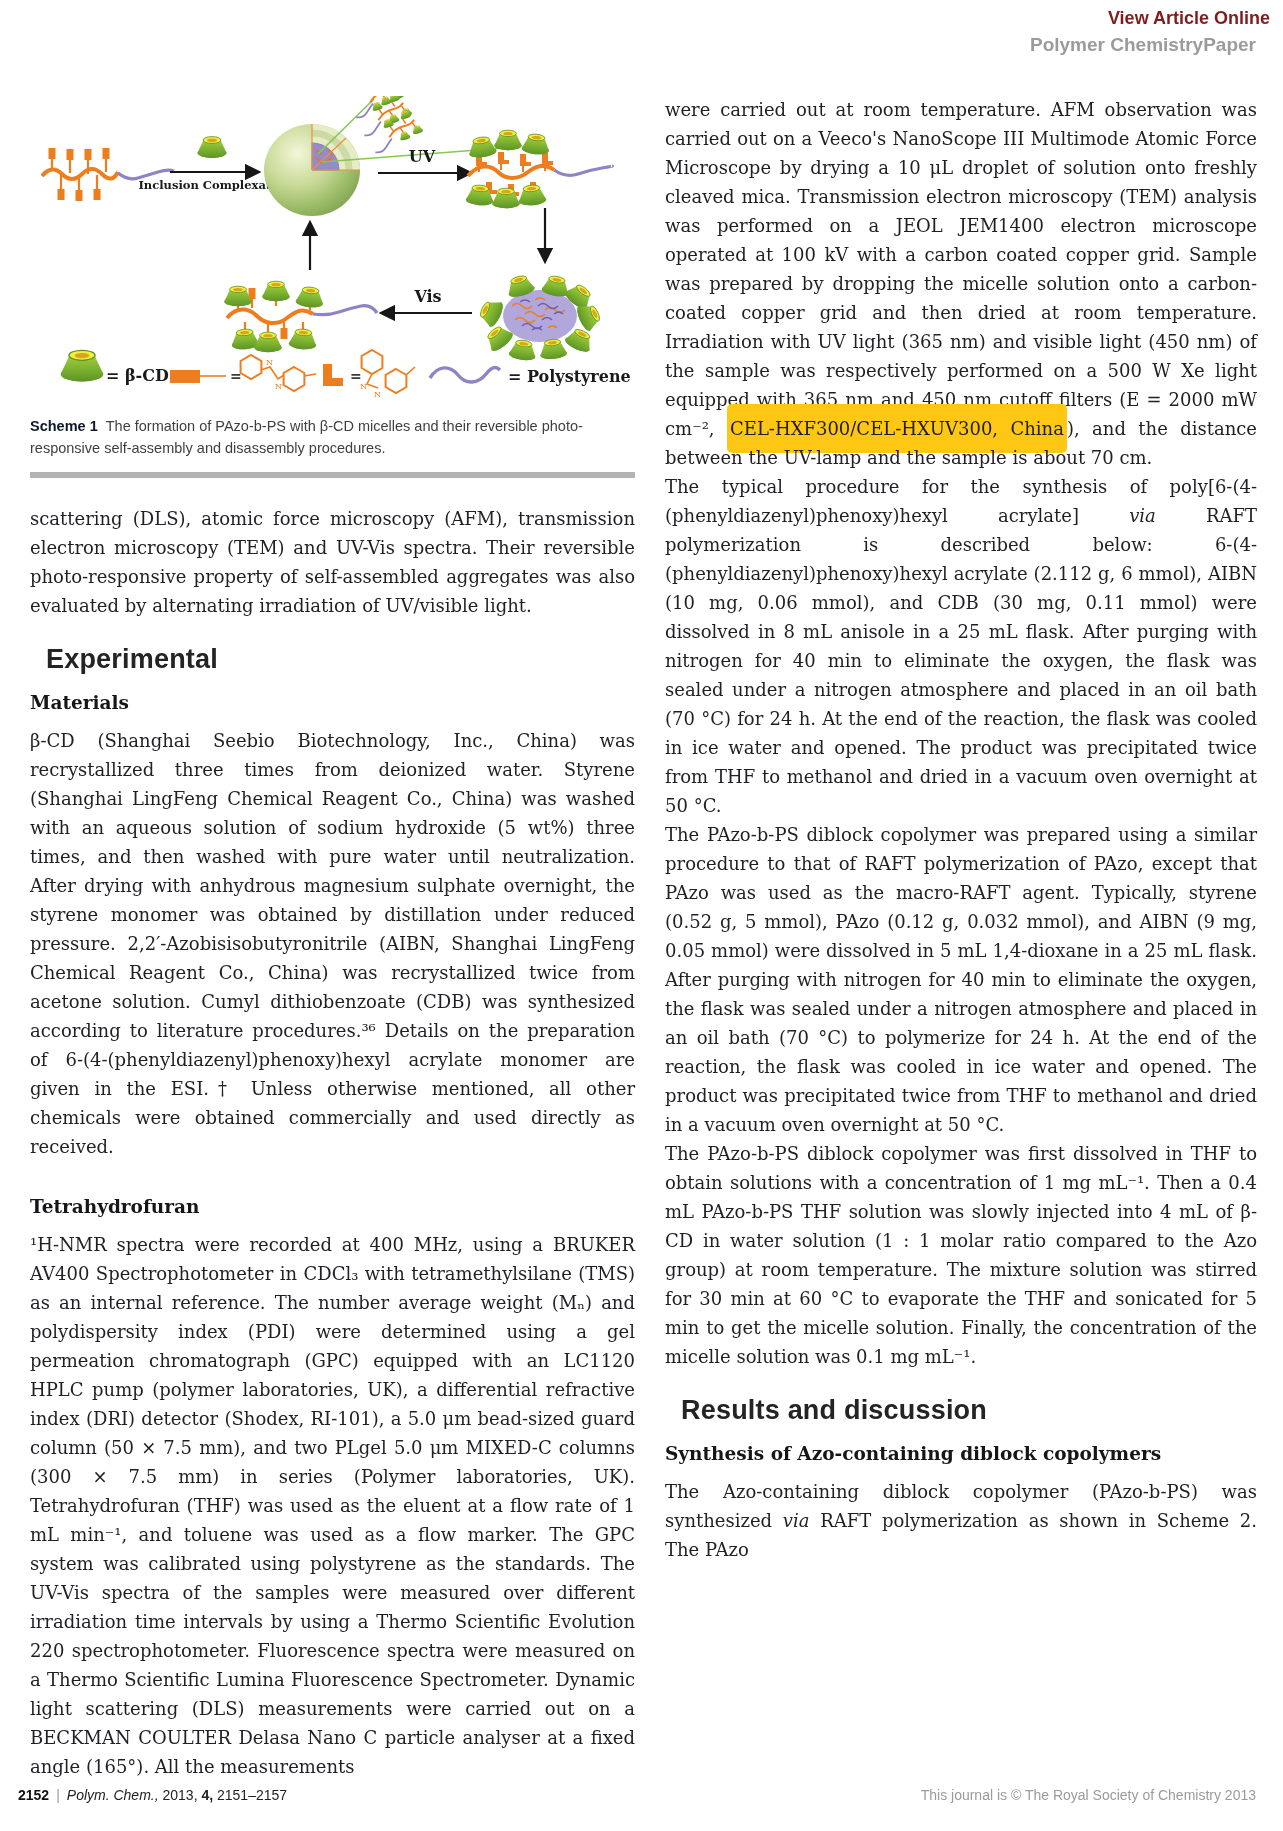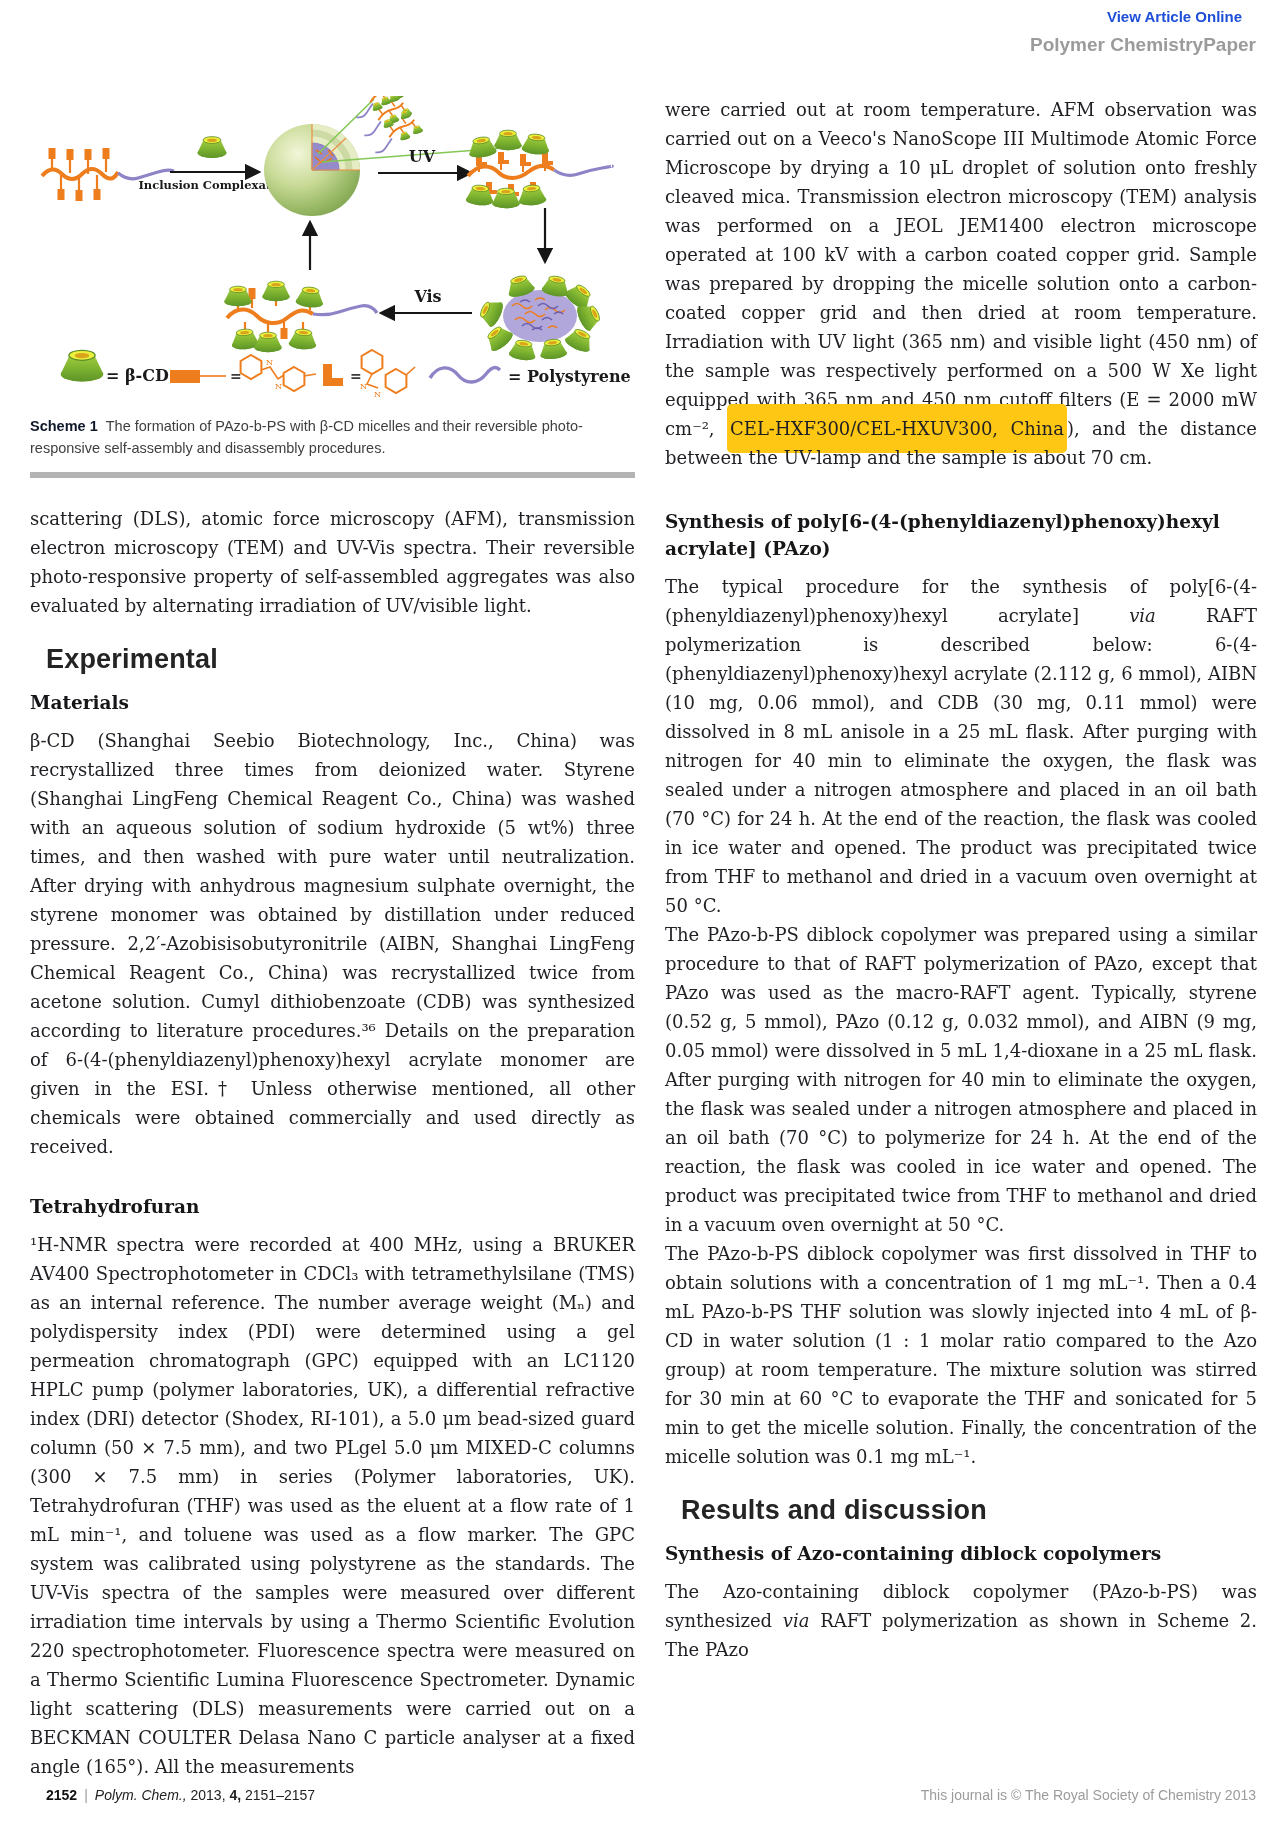--- a/index.html
+++ b/index.html
@@ -1,31 +1,31 @@
 <!DOCTYPE html>
 <html><head>
 <meta charset="utf-8">
 <style>
   html,body{margin:0;padding:0;background:#ffffff;}
   body{width:1283px;height:1831px;position:relative;font-family:"DejaVu Serif","Liberation Serif",serif;color:#1f1f24;}
-  .vao{position:absolute;top:8px;right:41px;font-family:"Liberation Sans","DejaVu Sans",sans-serif;font-size:15px;font-weight:700;color:#1d4ed8;}
+  .vao{position:absolute;top:8px;right:13px;font-family:"Liberation Sans","DejaVu Sans",sans-serif;font-size:18px;font-weight:700;color:#7f1d1d;}
   .head-row{position:absolute;top:34px;left:30px;right:27px;display:flex;justify-content:flex-end;}
   .head-row span{font-family:"Liberation Sans","DejaVu Sans",sans-serif;font-size:19px;font-weight:700;color:#9b9b9b;}
   .col{position:absolute;top:96px;}
   .col-left{left:30px;width:605px;}
   .col-right{left:665px;width:592px;top:95px;}
   .body-p{font-size:18px;line-height:29px;text-align:justify;margin:0;}
   .h1{font-family:"Liberation Sans","DejaVu Sans",sans-serif;font-size:27px;font-weight:700;color:#242424;margin:24px 16px 14px;letter-spacing:.2px;}
   .h2{font-size:18.5px;font-weight:700;color:#161619;margin:32px 0 10px;line-height:27px;text-align:left;}
   .caption{font-family:"Liberation Sans","DejaVu Sans",sans-serif;font-size:14.5px;color:#3f3f3f;line-height:1.5;margin-top:6px;text-align:left;}
   .cap-label{font-weight:700;color:#0f172a;margin-right:8px;}
   .rule{height:6px;background:#b3b3b3;margin-top:12px;}
   .intro{margin-top:26px;}
   .highlight{background:#fdc713;border-radius:5px;padding:14px 3px;box-decoration-break:clone;-webkit-box-decoration-break:clone;}
-  .footer{position:absolute;top:1787px;left:46px;right:27px;display:flex;justify-content:space-between;font-family:"Liberation Sans","DejaVu Sans",sans-serif;font-size:14px;color:#222;}
+  .footer{position:absolute;top:1787px;left:18px;right:27px;display:flex;justify-content:space-between;font-family:"Liberation Sans","DejaVu Sans",sans-serif;font-size:14px;color:#222;}
   .footer .pg{font-weight:700;color:#111;}
   .footer .sep{color:#9b9b9b;padding:0 7px;}
   .footer .it{font-style:italic;}
   .footer .bold{font-weight:700;}
   .footer .copy{color:#9b9b9b;}
   em{font-style:italic;}
   svg text{font-family:"DejaVu Serif","Liberation Serif",serif;}
 </style>
 </head>
 <body>
@@ -272,21 +272,20 @@
     <p class="body-p">β-CD (Shanghai Seebio Biotechnology, Inc., China) was recrystallized three times from deionized water. Styrene (Shanghai LingFeng Chemical Reagent Co., China) was washed with an aqueous solution of sodium hydroxide (5 wt%) three times, and then washed with pure water until neutralization. After drying with anhydrous magnesium sulphate overnight, the styrene monomer was obtained by distillation under reduced pressure. 2,2′-Azobisisobutyronitrile (AIBN, Shanghai LingFeng Chemical Reagent Co., China) was recrystallized twice from acetone solution. Cumyl dithiobenzoate (CDB) was synthesized according to literature procedures.³⁶ Details on the preparation of 6-(4-(phenyldiazenyl)phenoxy)hexyl acrylate monomer are given in the ESI.† Unless otherwise mentioned, all other chemicals were obtained commercially and used directly as received.</p>
 
     <div class="h2">Tetrahydrofuran</div>
     <p class="body-p">¹H-NMR spectra were recorded at 400 MHz, using a BRUKER AV400 Spectrophotometer in CDCl₃ with tetramethylsilane (TMS) as an internal reference. The number average weight (Mₙ) and polydispersity index (PDI) were determined using a gel permeation chromatograph (GPC) equipped with an LC1120 HPLC pump (polymer laboratories, UK), a differential refractive index (DRI) detector (Shodex, RI-101), a 5.0 μm bead-sized guard column (50 × 7.5 mm), and two PLgel 5.0 μm MIXED-C columns (300 × 7.5 mm) in series (Polymer laboratories, UK). Tetrahydrofuran (THF) was used as the eluent at a flow rate of 1 mL min⁻¹, and toluene was used as a flow marker. The GPC system was calibrated using polystyrene as the standards. The UV-Vis spectra of the samples were measured over different irradiation time intervals by using a Thermo Scientific Evolution 220 spectrophotometer. Fluorescence spectra were measured on a Thermo Scientific Lumina Fluorescence Spectrometer. Dynamic light scattering (DLS) measurements were carried out on a BECKMAN COULTER Delasa Nano C particle analyser at a fixed angle (165°). All the measurements</p>
   </div>
 
   <div class="col col-right">
 
     <p class="body-p"><span>were carried out at room temperature. AFM observation was carried out on a Veeco's NanoScope III Multimode Atomic Force Microscope by drying a 10 μL droplet of solution onto freshly cleaved mica. Transmission electron microscopy (TEM) analysis was performed on a JEOL JEM1400 electron microscope operated at 100 kV with a carbon coated copper grid. Sample was prepared by dropping the micelle solution onto a carbon-coated copper grid and then dried at room temperature. Irradiation with UV light (365 nm) and visible light (450 nm) of the sample was respectively performed on a 500 W Xe light equipped with 365 nm and 450 nm cutoff filters (E = 2000 mW cm⁻², </span><span class="highlight">CEL-HXF300/CEL-HXUV300, China</span><span>), and the distance between the UV-lamp and the sample is about 70 cm.</span></p>
 
-    <div class="h2" style="margin-top:36px;">Synthesis of poly[6-(4-(phenyldiazenyl)phenoxy)hexyl acrylate] (PAzo)</div>
     <p class="body-p"><span>The typical procedure for the synthesis of poly[6-(4-(phenyldiazenyl)phenoxy)hexyl acrylate] </span><em>via</em><span> RAFT polymerization is described below: 6-(4-(phenyldiazenyl)phenoxy)hexyl acrylate (2.112 g, 6 mmol), AIBN (10 mg, 0.06 mmol), and CDB (30 mg, 0.11 mmol) were dissolved in 8 mL anisole in a 25 mL flask. After purging with nitrogen for 40 min to eliminate the oxygen, the flask was sealed under a nitrogen atmosphere and placed in an oil bath (70 °C) for 24 h. At the end of the reaction, the flask was cooled in ice water and opened. The product was precipitated twice from THF to methanol and dried in a vacuum oven overnight at 50 °C.</span></p>
 
     <p class="body-p">The PAzo-b-PS diblock copolymer was prepared using a similar procedure to that of RAFT polymerization of PAzo, except that PAzo was used as the macro-RAFT agent. Typically, styrene (0.52 g, 5 mmol), PAzo (0.12 g, 0.032 mmol), and AIBN (9 mg, 0.05 mmol) were dissolved in 5 mL 1,4-dioxane in a 25 mL flask. After purging with nitrogen for 40 min to eliminate the oxygen, the flask was sealed under a nitrogen atmosphere and placed in an oil bath (70 °C) to polymerize for 24 h. At the end of the reaction, the flask was cooled in ice water and opened. The product was precipitated twice from THF to methanol and dried in a vacuum oven overnight at 50 °C.</p>
 
     <p class="body-p">The PAzo-b-PS diblock copolymer was first dissolved in THF to obtain solutions with a concentration of 1 mg mL⁻¹. Then a 0.4 mL PAzo-b-PS THF solution was slowly injected into 4 mL of β-CD in water solution (1 : 1 molar ratio compared to the Azo group) at room temperature. The mixture solution was stirred for 30 min at 60 °C to evaporate the THF and sonicated for 5 min to get the micelle solution. Finally, the concentration of the micelle solution was 0.1 mg mL⁻¹.</p>
 
     <div class="h1">Results and discussion</div>
 
     <div class="h2" style="margin-top:8px;">Synthesis of Azo-containing diblock copolymers</div>
     <p class="body-p"><span>The Azo-containing diblock copolymer (PAzo-b-PS) was synthesized </span><em>via</em><span> RAFT polymerization as shown in Scheme 2. The PAzo</span></p>

